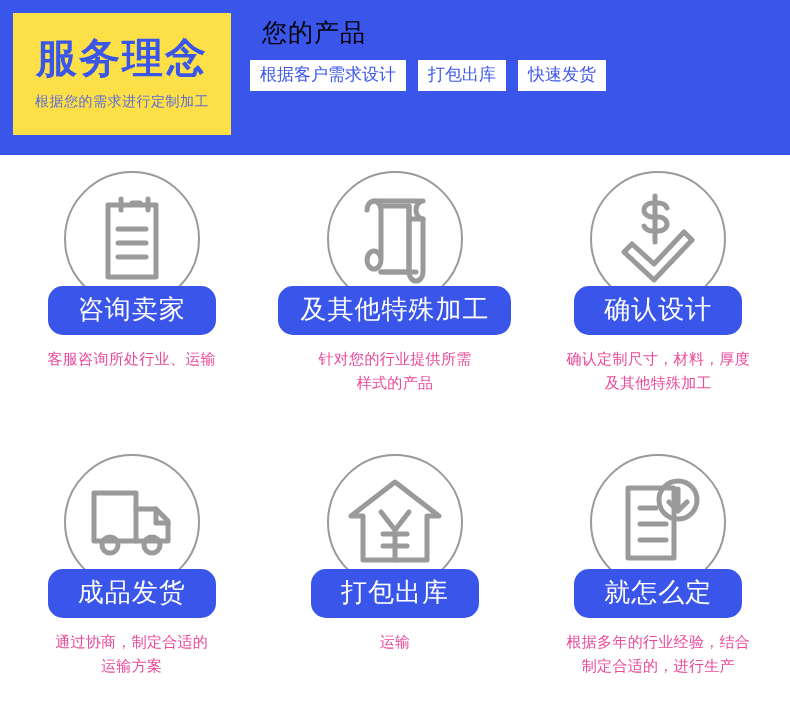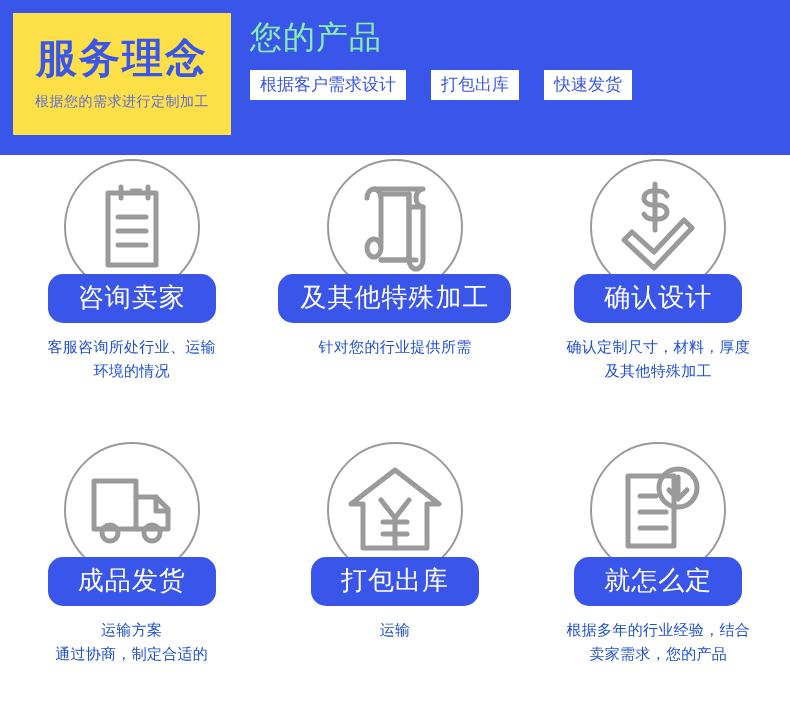--- a/index.html
+++ b/index.html
@@ -32,48 +32,49 @@
     margin-top:12px;
     font-size:14px; color:#5c6bd6;
     letter-spacing:0.5px;
     text-align:right;
   }
   .banner-right {
     position:absolute; left:250px; top:16px;
     width:530px;
   }
   .headline {
-    color:#86efac;
-    font-size:32px;
+    color:#000000;
+    font-size:25px;
     line-height:1.33;
     letter-spacing:1px;
+    margin-left:12px;
   }
   .tag-row {
-    display:flex; gap:25px; margin-top:11px;
+    display:flex; gap:12px; margin-top:11px;
   }
   .tag {
     background:#ffffff;
     color:#3a55ea;
     font-size:17px;
     padding:4px 10px 5px 10px;
     white-space:nowrap;
     line-height:1.25;
   }
 
   
   .grid {
     width:790px;
     display:grid;
     grid-template-columns:repeat(3,1fr);
     grid-template-rows:283px 283px;
   }
   .cell {
     position:relative;
     display:flex; flex-direction:column; align-items:center;
-    padding-top:4px;
+    padding-top:16px;
   }
   .circle {
     width:136px; height:136px;
     border:2px solid #9a9a9a;
     border-radius:50%;
     display:flex; align-items:center; justify-content:center;
   }
   .circle svg { display:block; }
   .pill {
     position:relative;
@@ -85,21 +86,21 @@
     color:#ffffff;
     font-size:26px;
     text-align:center;
     letter-spacing:1px;
     line-height:1.1;
     z-index:2;
   }
   .caption {
     margin-top:12px;
     font-size:15px;
-    color:#1d4ed8;
+    color:#ec4899;
     text-align:center;
     line-height:1.62;
     max-width:245px;
     letter-spacing:0.3px;
   }
 </style>
 </head>
 <body>
 
 <div class="banner">
@@ -133,39 +134,39 @@
             <path d="M60 6 V17"></path>
           <path d="M30 36 H58"></path>
             <path d="M30 50 H58"></path>
             <path d="M30 64 H58"></path>
         </svg>
       </span>
     </div>
     <div class="pill">咨询卖家</div>
     <div class="caption">
       <div>客服咨询所处行业、运输</div>
-      <div>环境的情况</div>
     </div>
   </div>
 
   <div class="cell">
     <div class="circle">
       <span>
         <svg width="92" height="90" viewBox="0 0 92 90" fill="none" stroke="#9a9a9a" stroke-width="5" stroke-linecap="round" stroke-linejoin="round">
           <path d="M18 16 a7 9 0 0 1 14 0 V66 a7 9 0 0 0 -14 0 a7 9 0 0 0 14 0"></path>
           <path d="M25 7 H74 a7 9 0 0 0 0 18 H60"></path>
           <path d="M32 12 H60 V78 H32"></path>
           <path d="M60 12 V78 a7 9 0 0 0 14 0 V25"></path>
           <path d="M32 78 H67"></path>
         </svg>
       </span>
     </div>
     <div class="pill">及其他特殊加工</div>
     <div class="caption">
       <div>针对您的行业提供所需</div>
+      <div>样式的产品</div>
     </div>
   </div>
 
   <div class="cell">
     <div class="circle">
       <span>
         <svg width="96" height="94" viewBox="0 0 96 94" fill="none" stroke="#9a9a9a" stroke-width="5" stroke-linecap="round" stroke-linejoin="round">
           <path d="M57 16 a9 7 0 0 0 -9 -5 h-6 a8 7 0 0 0 0 14 h7 a8 7 0 0 1 0 14 h-6 a9 7 0 0 1 -9 -5"></path>
           <path d="M45 4 V50"></path>
           <path d="M22 52 L14 60 L44 88 L82 48 L74 40 L44 72 Z"></path>
@@ -186,22 +187,22 @@
           <path d="M10 10 H52 V58 H10 Z"></path>
           <path d="M52 26 H72 L84 38 V58 H52"></path>
           <path d="M72 26 V40 H84"></path>
           <circle cx="26" cy="62" r="8"></circle>
           <circle cx="68" cy="62" r="8"></circle>
         </svg>
       </span>
     </div>
     <div class="pill">成品发货</div>
     <div class="caption">
+      <div>通过协商，制定合适的</div>
       <div>运输方案</div>
-      <div>通过协商，制定合适的</div>
     </div>
   </div>
 
   <div class="cell">
     <div class="circle">
       <span>
         <svg width="100" height="92" viewBox="0 0 100 92" fill="none" stroke="#9a9a9a" stroke-width="5" stroke-linecap="round" stroke-linejoin="round">
           <path d="M6 40 L50 6 L94 40 L82 40 V84 H18 V40 Z"></path>
           <path d="M36 36 L50 54 L64 36"></path>
           <path d="M38 58 H62"></path>
@@ -226,17 +227,17 @@
             <path d="M28 64 H54"></path>
           <circle cx="66" cy="24" r="19"></circle>
           <path d="M66 13 V34"></path>
           <path d="M57 26 L66 35 L75 26"></path>
         </svg>
       </span>
     </div>
     <div class="pill">就怎么定</div>
     <div class="caption">
       <div>根据多年的行业经验，结合</div>
-      <div>卖家需求，您的产品</div>
+      <div>制定合适的，进行生产</div>
     </div>
   </div>
 
 </div>
 
 </body></html>

